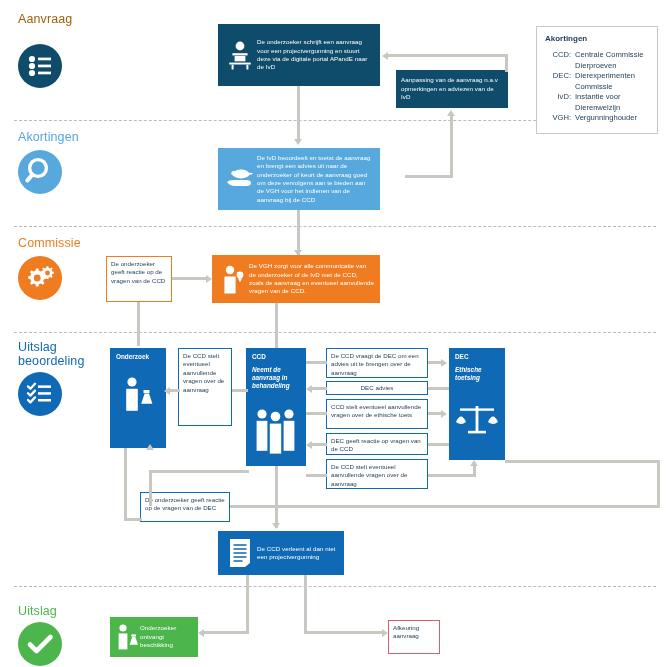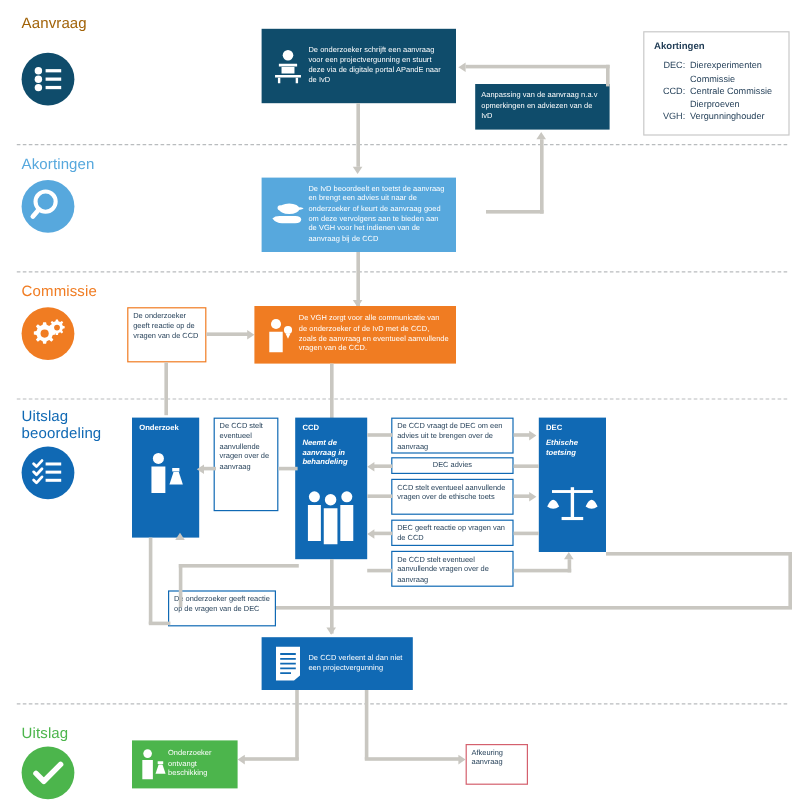--- a/index.html
+++ b/index.html
@@ -320,26 +320,30 @@
     <div class="tx">Onderzoeker ontvangt beschikking</div>
   </div>
 
   <div class="nbox red" style="left:388px;top:620px;width:52px;height:34px;">
     <span>Afkeuring aanvraag</span>
   </div>
 
   <div id="legend">
     <div class="ltitle">Akortingen</div>
     <div class="row">
+      <div class="ab">CCD:</div>
+      <div class="df">Centrale Commissie Dierproeven</div>
+    </div>
+    <div class="row">
       <div class="ab">DEC:</div>
       <div class="df">Dierexperimenten Commissie</div>
     </div>
     <div class="row">
-      <div class="ab">CCD:</div>
-      <div class="df">Centrale Commissie Dierproeven</div>
+      <div class="ab">IvD:</div>
+      <div class="df">Instantie voor Dierenwelzijn</div>
     </div>
     <div class="row">
       <div class="ab">VGH:</div>
       <div class="df">Vergunninghouder</div>
     </div>
   </div>
 
 </div>
 
 </body></html>

